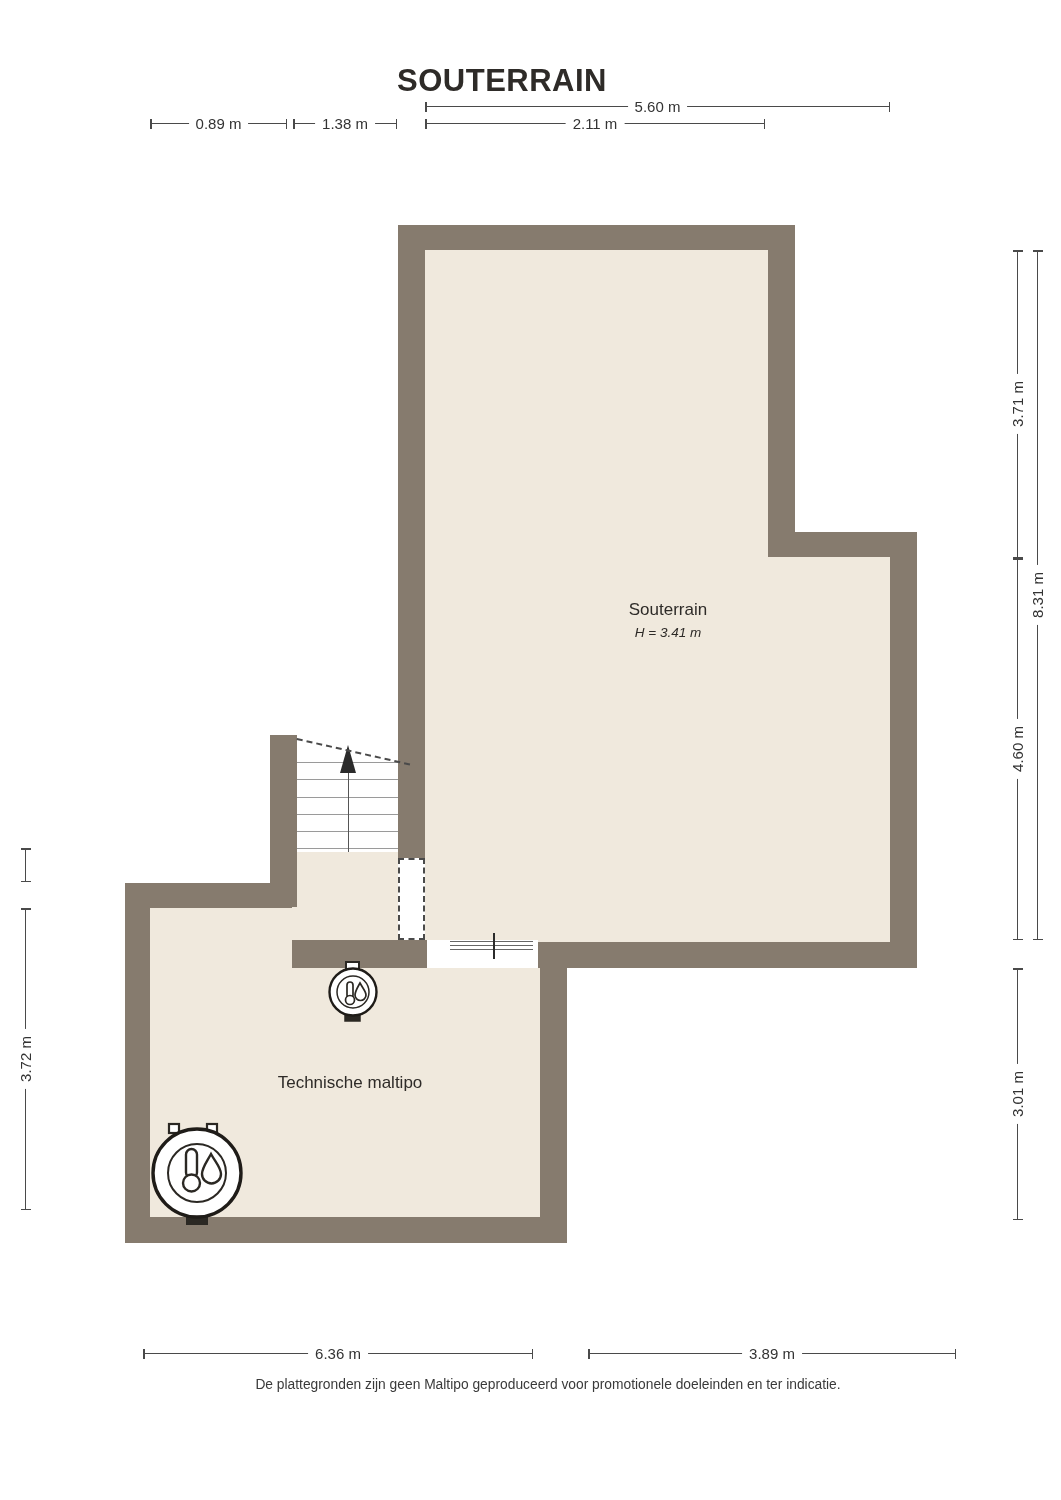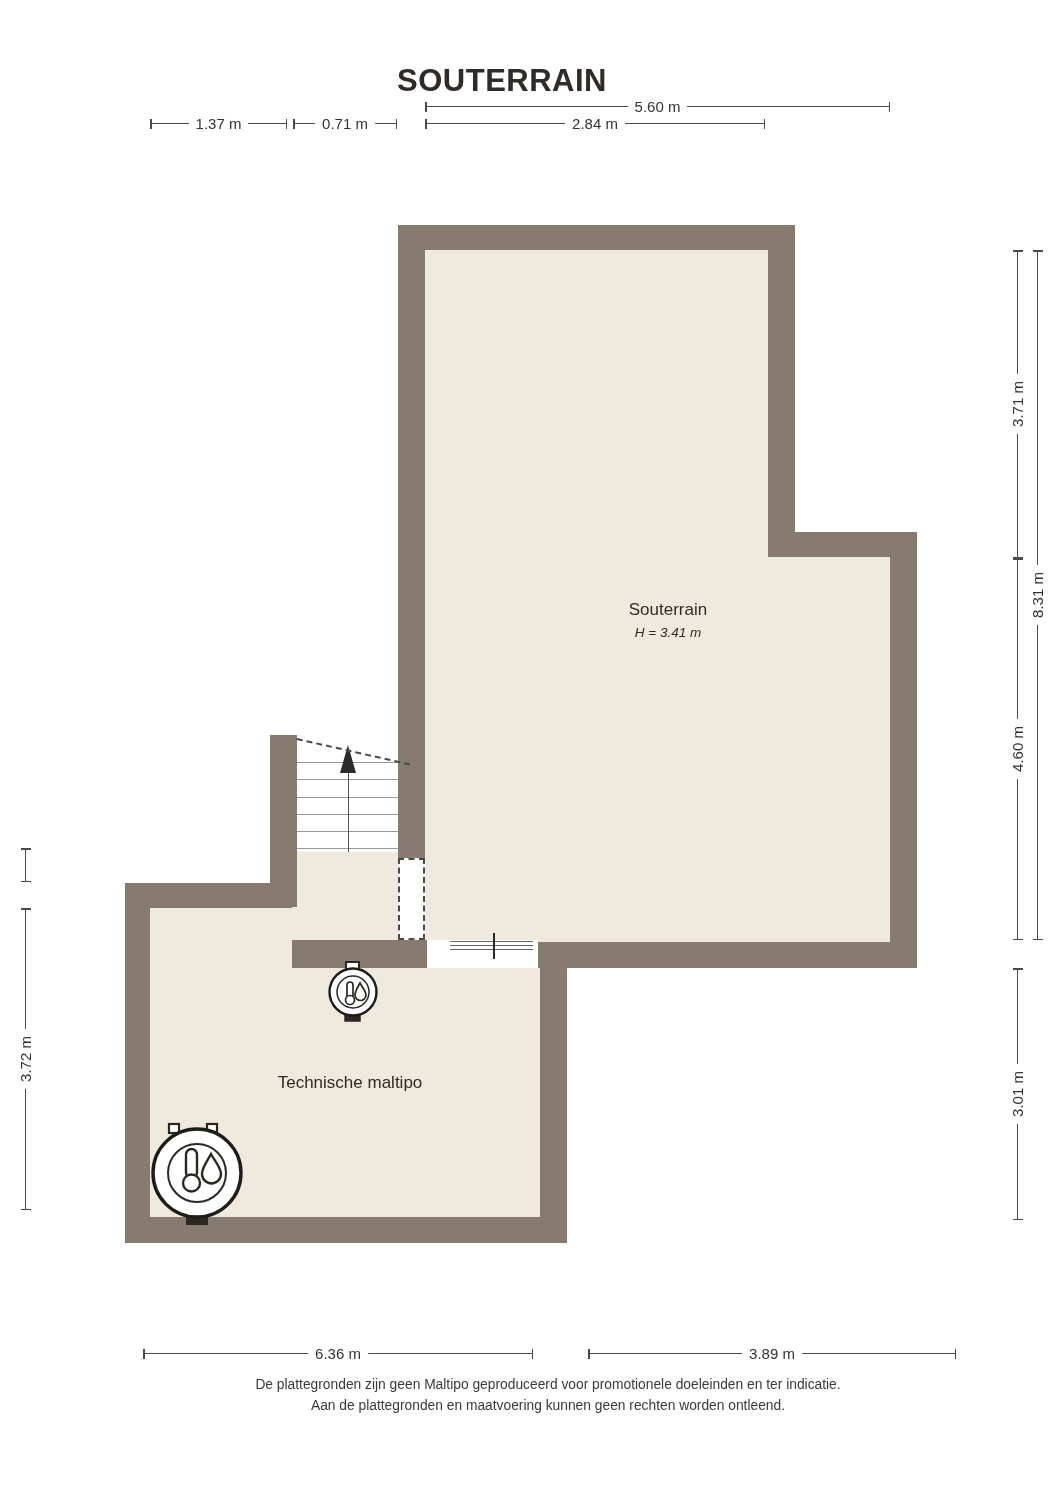--- a/index.html
+++ b/index.html
@@ -121,27 +121,27 @@
     <circle cx="26" cy="32" r="16" fill="#fff" stroke="#2b2823" stroke-width="1.5"></circle>
     <rect x="20" y="22" width="6" height="16" rx="3" fill="#fff" stroke="#2b2823" stroke-width="1.7"></rect>
     <circle cx="23" cy="40" r="4.5" fill="#fff" stroke="#2b2823" stroke-width="1.7"></circle>
     <path d="M33,23 C30,28.5 28,31.5 28,35 a5.5,5.5 0 0 0 11,0 C39,31.5 36,28.5 33,23 Z" fill="#fff" stroke="#2b2823" stroke-width="1.7"></path>
   </svg>
 
   <div class="dim dim-h" style="left:425px;top:106px;width:465px;">
     <span class="dlabel">5.60 m</span>
   </div>
   <div class="dim dim-h" style="left:150px;top:123px;width:137px;">
-    <span class="dlabel">1.37 m</span>
+    <span class="dlabel">0.89 m</span>
   </div>
   <div class="dim dim-h" style="left:293px;top:123px;width:104px;">
-    <span class="dlabel">0.71 m</span>
+    <span class="dlabel">1.38 m</span>
   </div>
   <div class="dim dim-h" style="left:425px;top:123px;width:340px;">
-    <span class="dlabel">2.84 m</span>
+    <span class="dlabel">2.11 m</span>
   </div>
 
   <div class="dim dim-v" style="left:1017px;top:250px;height:308px;">
     <span class="dlabel">3.71 m</span>
   </div>
   <div class="dim dim-v" style="left:1037px;top:250px;height:690px;">
     <span class="dlabel">8.31 m</span>
   </div>
   <div class="dim dim-v" style="left:1017px;top:558px;height:382px;">
     <span class="dlabel">4.60 m</span>
@@ -157,16 +157,15 @@
 
   <div class="dim dim-h" style="left:143px;top:1353px;width:390px;">
     <span class="dlabel">6.36 m</span>
   </div>
   <div class="dim dim-h" style="left:588px;top:1353px;width:368px;">
     <span class="dlabel">3.89 m</span>
   </div>
 
   <div class="footer" style="left:548px;top:1374px;">
     <div>De plattegronden zijn geen Maltipo geproduceerd voor promotionele doeleinden en ter indicatie.</div>
-    <div>Aan de plattegronden en maatvoering kunnen geen rechten worden ontleend.</div>
   </div>
 
 </div>
 
 </body></html>

